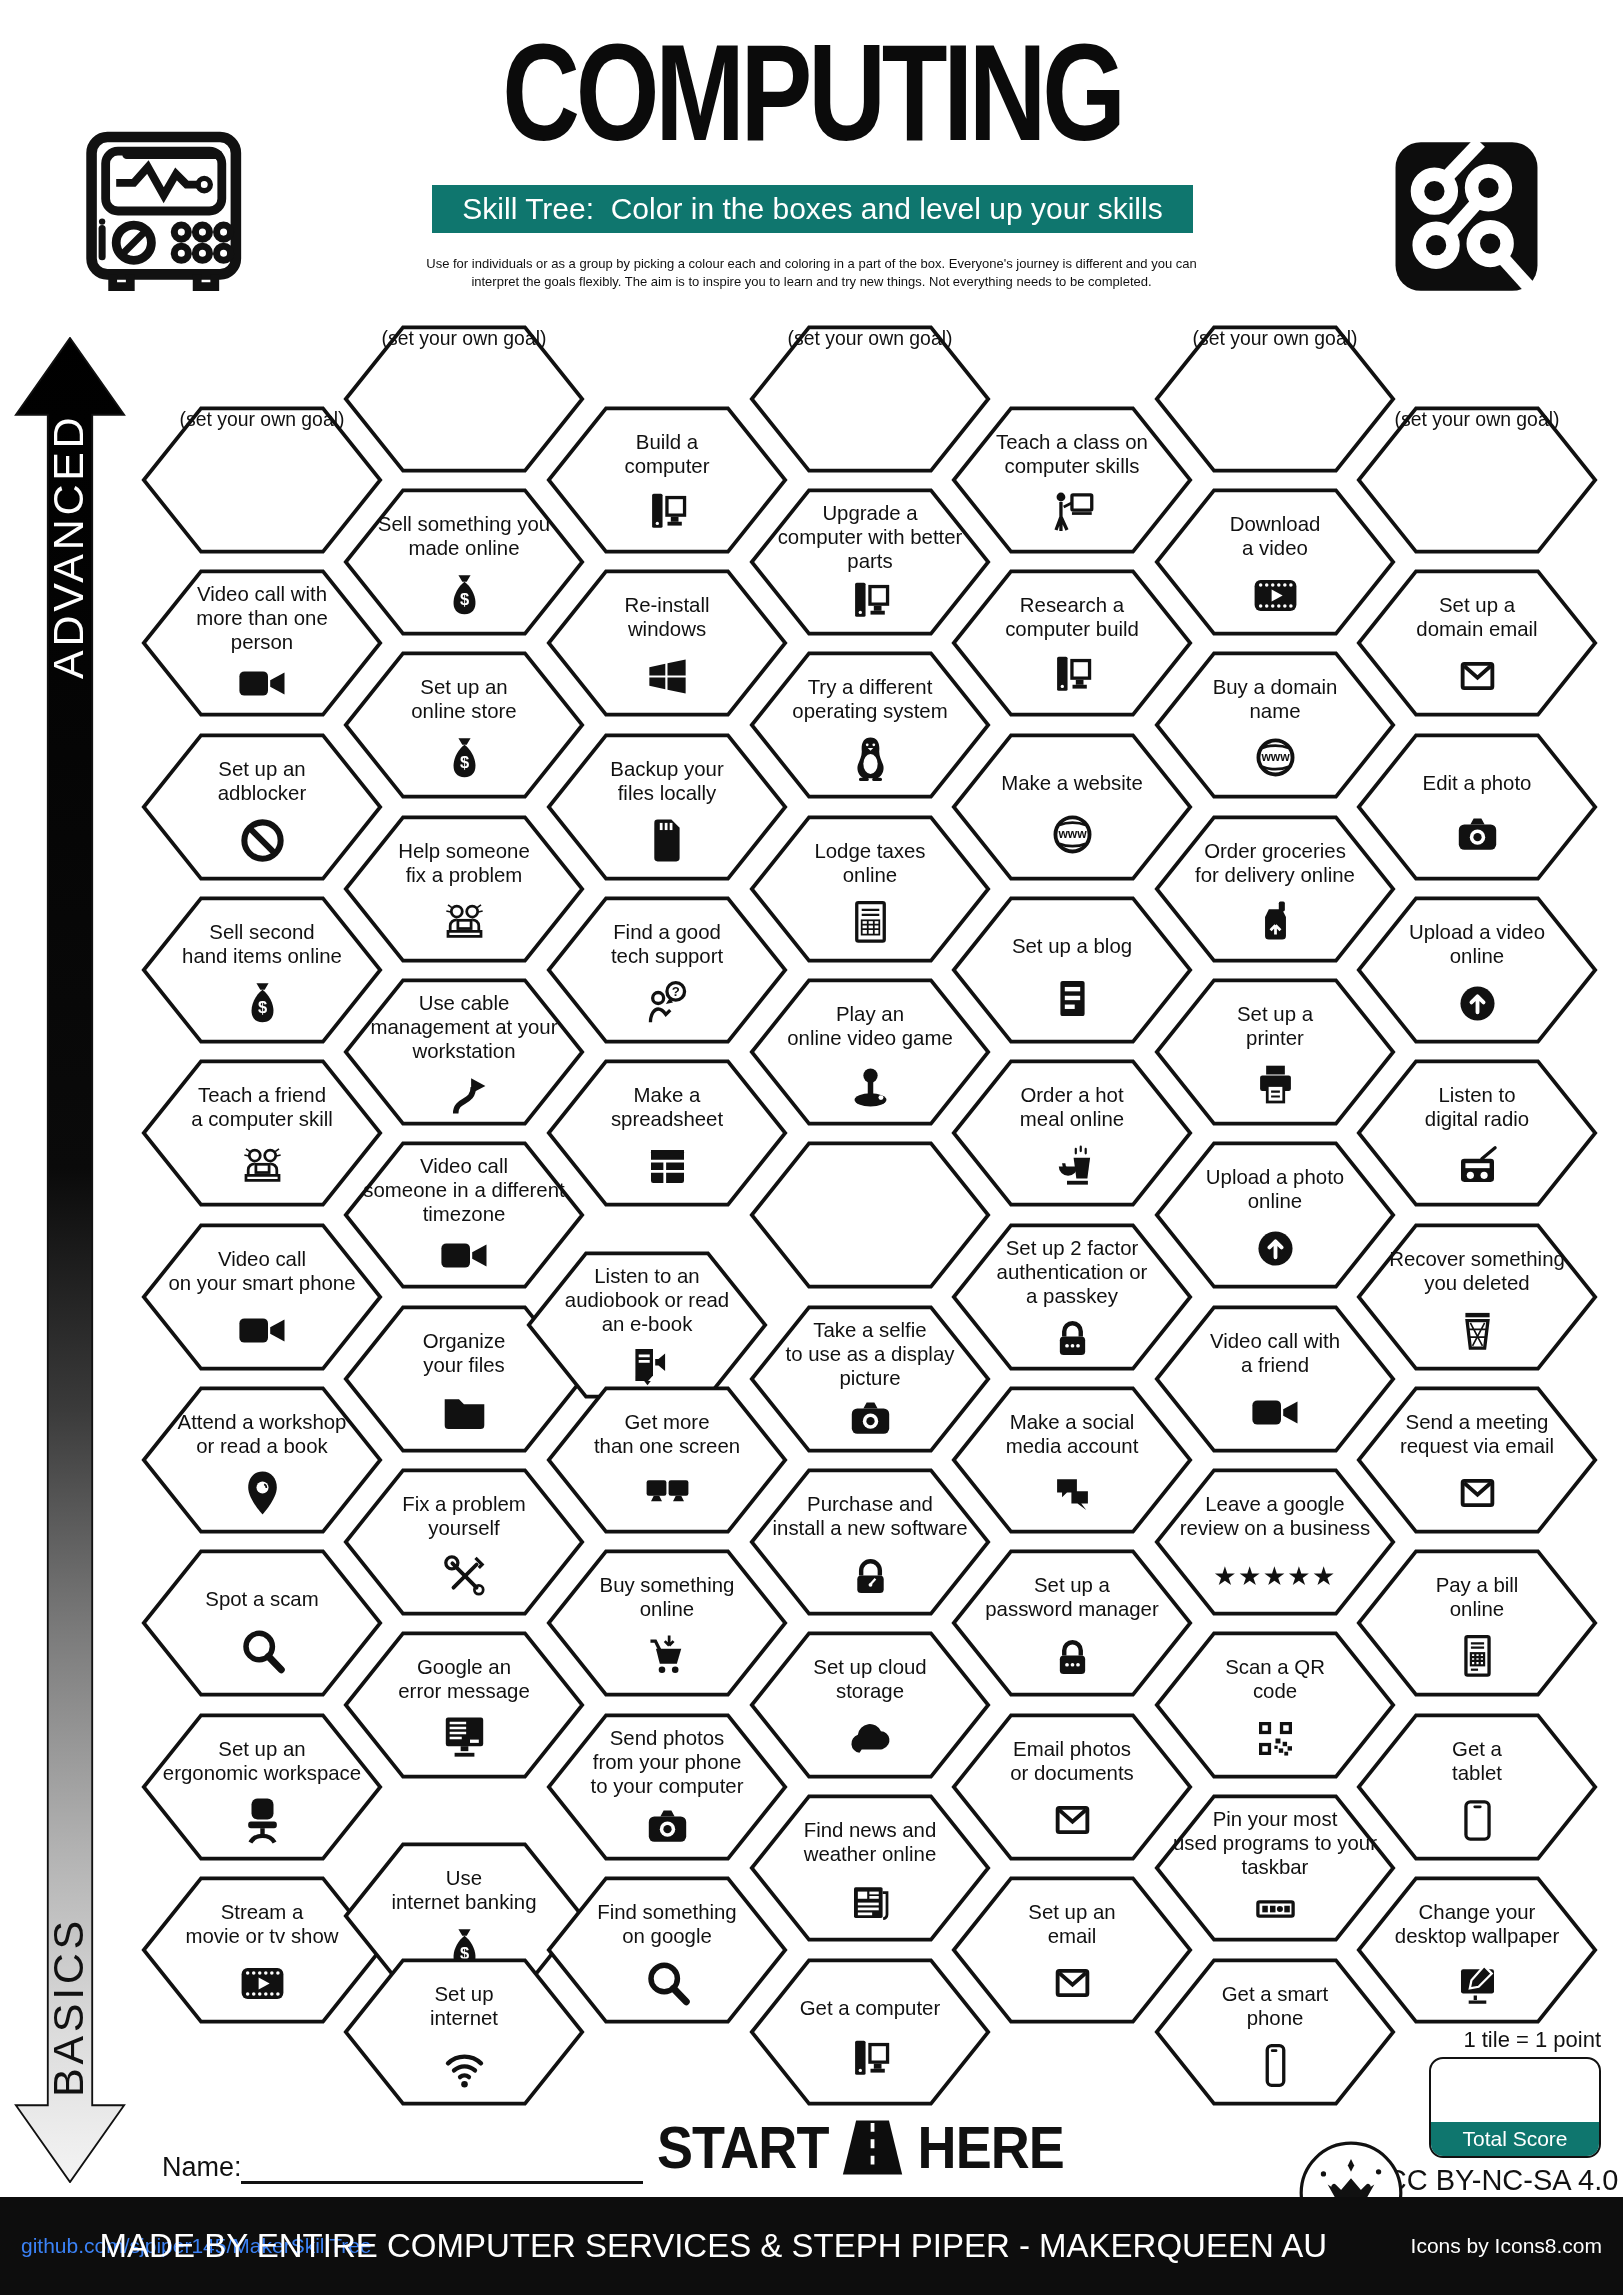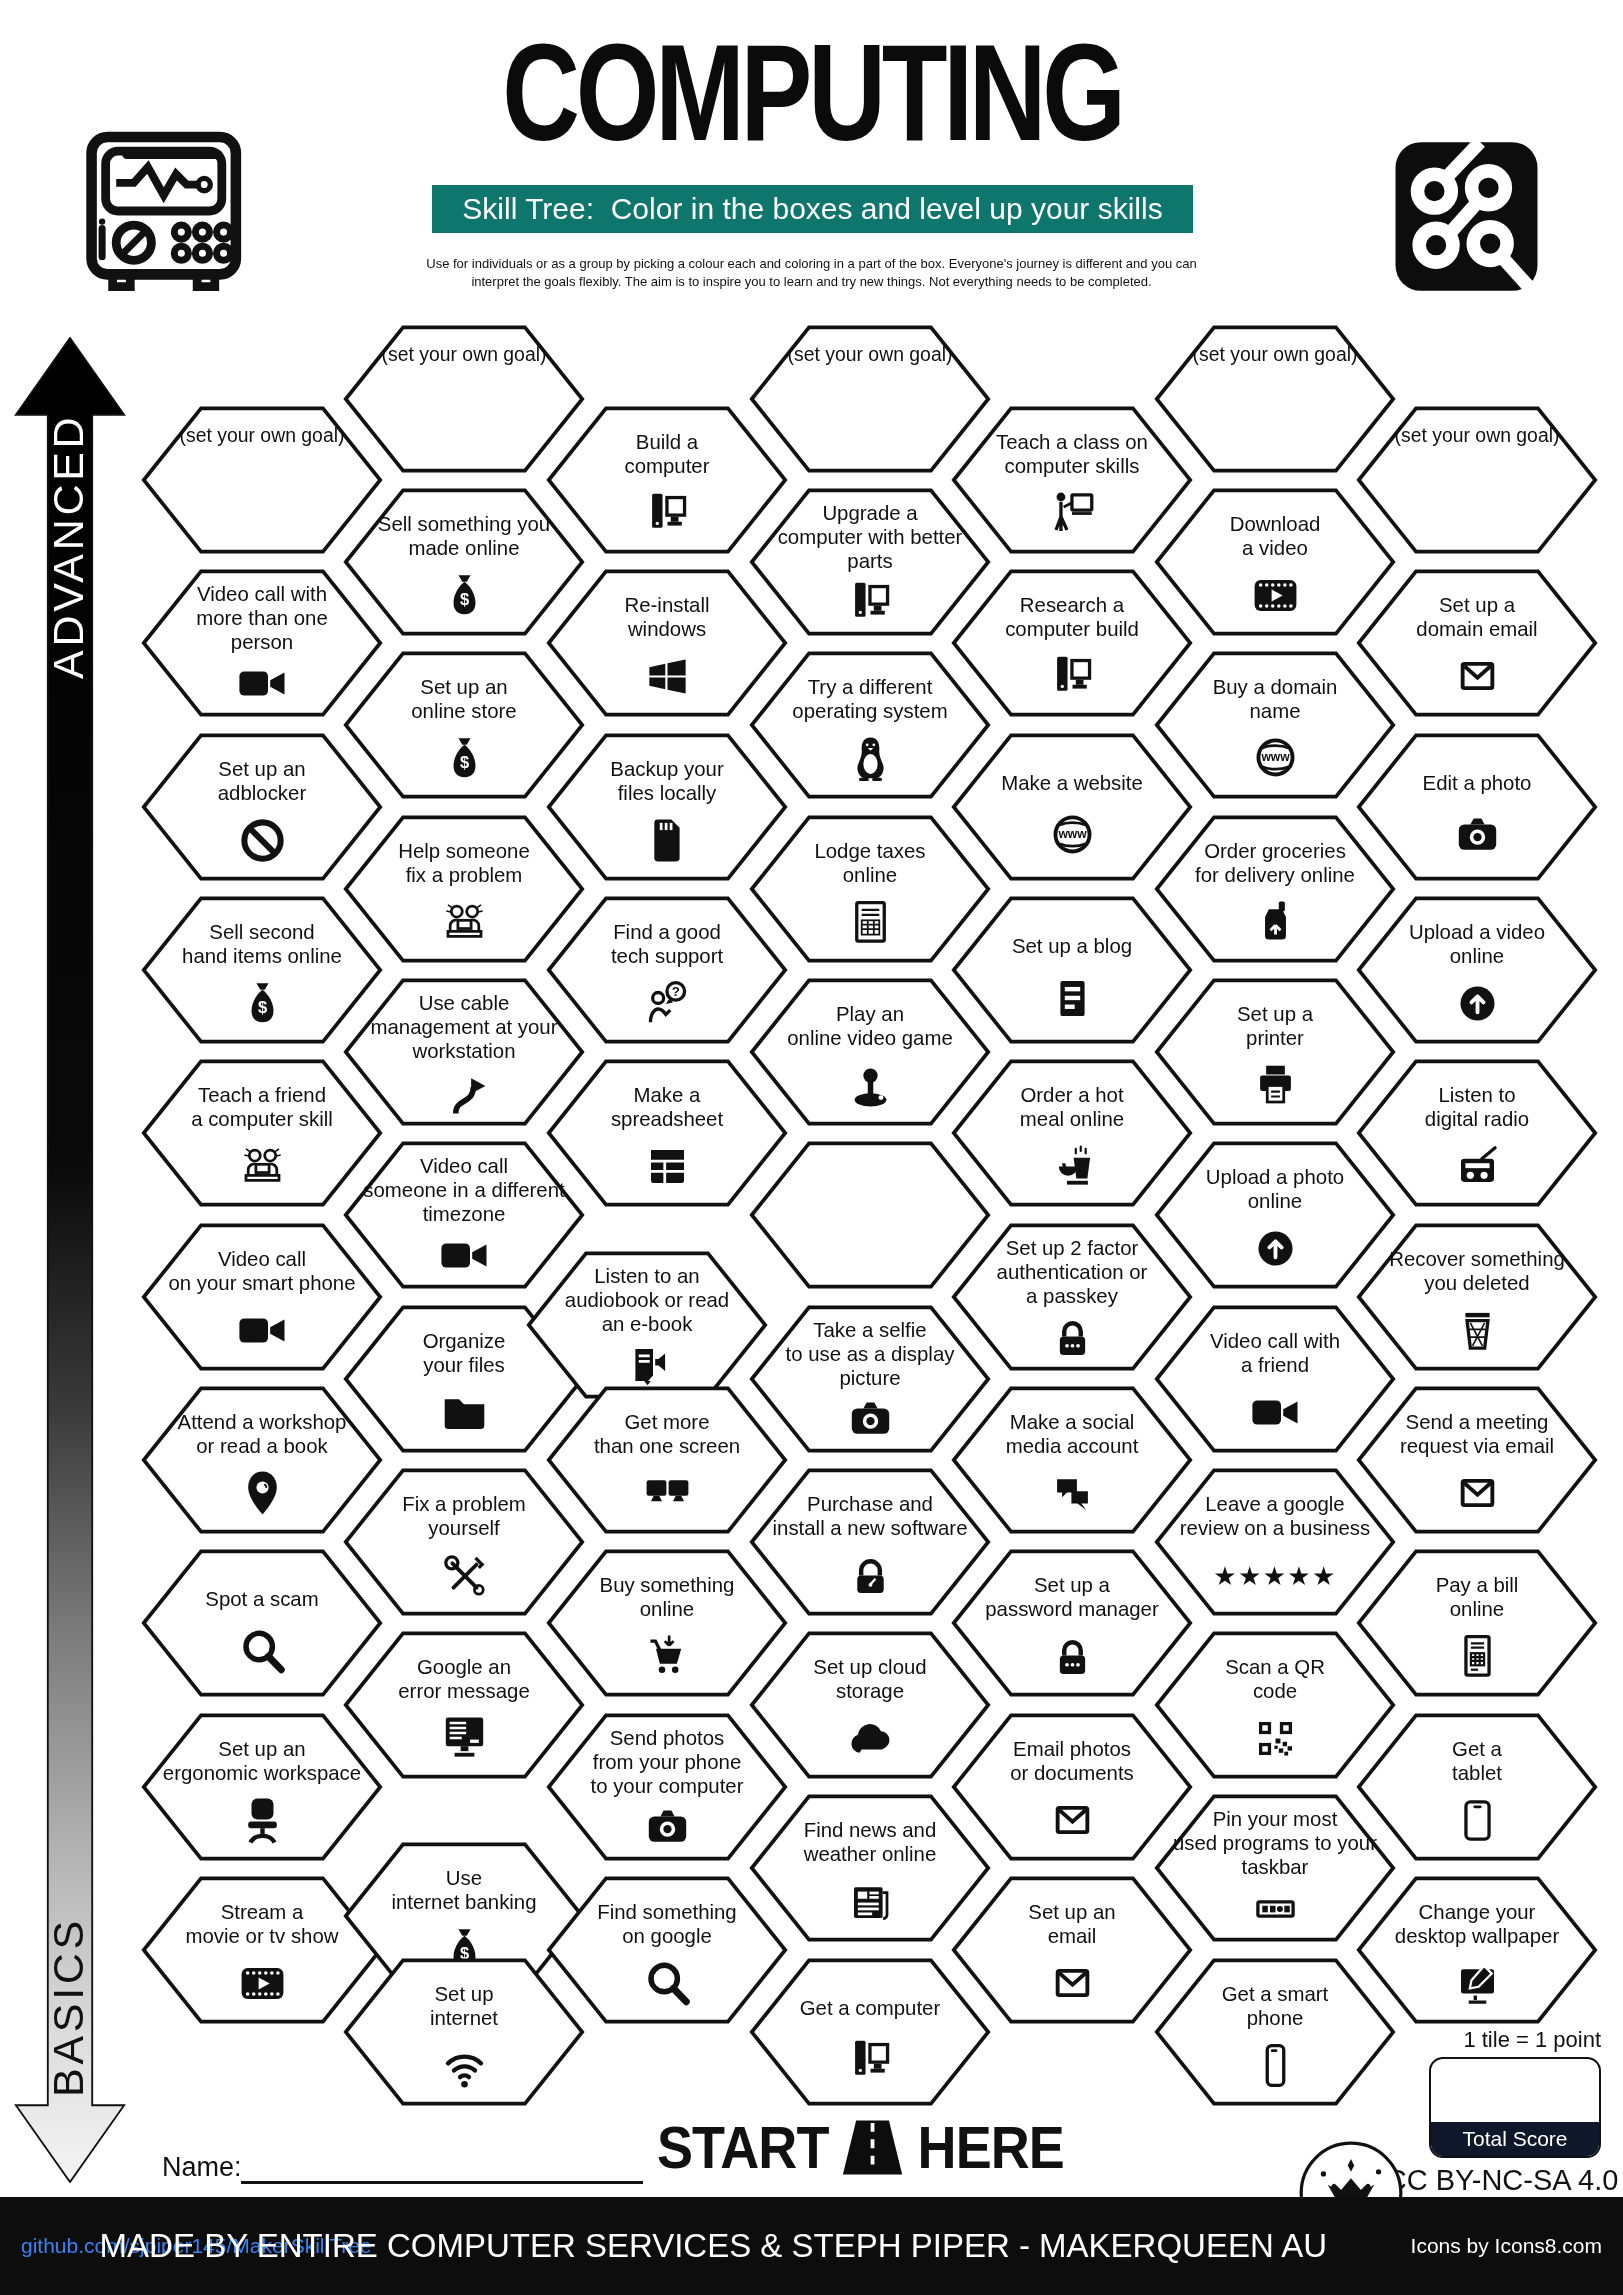--- a/index.html
+++ b/index.html
@@ -23,34 +23,34 @@
   .axis-label.basics{color:#111;left:44px;top:1915px;height:185px;}
   
   .hex{position:absolute;width:242px;height:148px;}
   .hex svg.hexbg{position:absolute;left:0;top:0;width:100%;height:100%;}
   .hex .hex-content{position:absolute;left:14px;top:0;right:14px;bottom:4.6px;
         display:flex;flex-direction:column;align-items:center;}
   .hex-label{text-align:center;font-size:20.4px;line-height:1.18;}
   .hex.lines-1 .hex-label{padding-top:38px;}
   .hex.lines-2 .hex-label{padding-top:24px;}
   .hex.lines-3 .hex-label{padding-top:13px;}
-  .hex.goal .hex-label{padding-top:18px;font-size:19.4px;}
+  .hex.goal .hex-label{padding-top:2px;font-size:19.4px;}
   .hex-icon{flex:1;display:flex;align-items:center;justify-content:center;}
   .hex-icon svg{width:55px;height:55px;}
   .hex-icon .stars{font-size:26px;letter-spacing:1.4px;color:#111;font-family:"DejaVu Sans",sans-serif;}
   
   .start-here{position:absolute;left:657px;top:2108px;width:407px;height:78px;
         display:flex;align-items:center;justify-content:center;gap:13px;}
   .start-here .word{font-size:54px;font-weight:800;letter-spacing:-0.9px;transform:scaleY(1.08);}
   .name-row{position:absolute;left:162px;top:2152px;font-size:27px;}
   .name-line{position:absolute;left:241px;top:2181px;width:402px;height:2.8px;background:#111;}
   .tile-note{position:absolute;left:1411px;top:2027px;width:190px;text-align:right;font-size:22px;}
   .score-box{position:absolute;left:1429px;top:2057px;width:172px;height:101px;border:2.3px solid #111;
         border-radius:14px;overflow:hidden;background:#fff;box-sizing:border-box;}
-  .score-box .score-bar{position:absolute;left:0;right:0;bottom:0;height:34px;background:#0f172a;
+  .score-box .score-bar{position:absolute;left:0;right:0;bottom:0;height:34px;background:#0f766e;
         color:#fff;display:flex;align-items:center;justify-content:center;font-size:21px;}
   .license{position:absolute;right:4.6px;top:2164px;font-size:29px;font-weight:500;}
   .mq-logo{position:absolute;left:1298px;top:2140px;width:106px;height:106px;}
   .footer-bar{position:absolute;left:0;top:2197px;width:1623px;height:98px;background:#0d0d0d;
         display:flex;align-items:center;color:#fff;}
   .footer-left{position:absolute;left:21px;font-size:21px;color:#3b82f6;}
   .footer-center{position:absolute;left:50%;transform:translateX(-58%);font-size:33px;font-weight:500;
         white-space:nowrap;color:#fff;}
   .footer-right{position:absolute;right:21px;font-size:21px;color:#fff;}
 </style>

